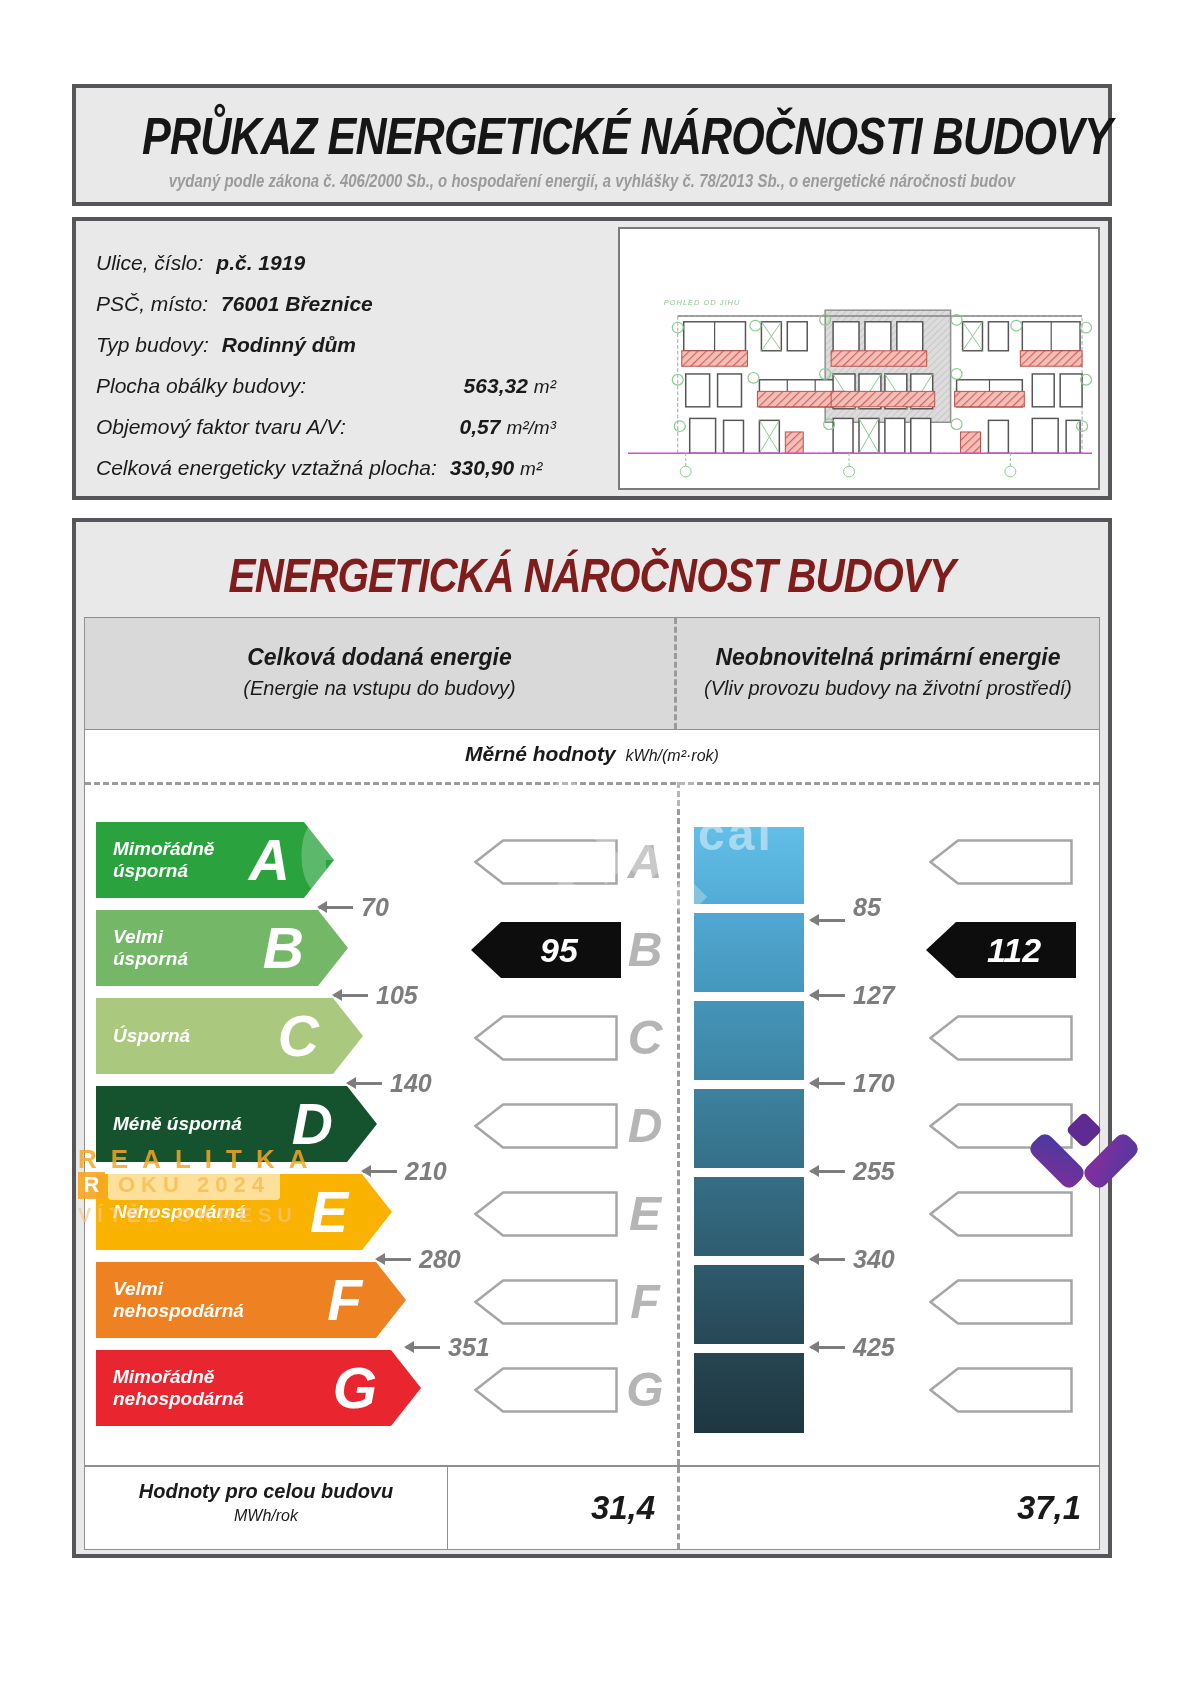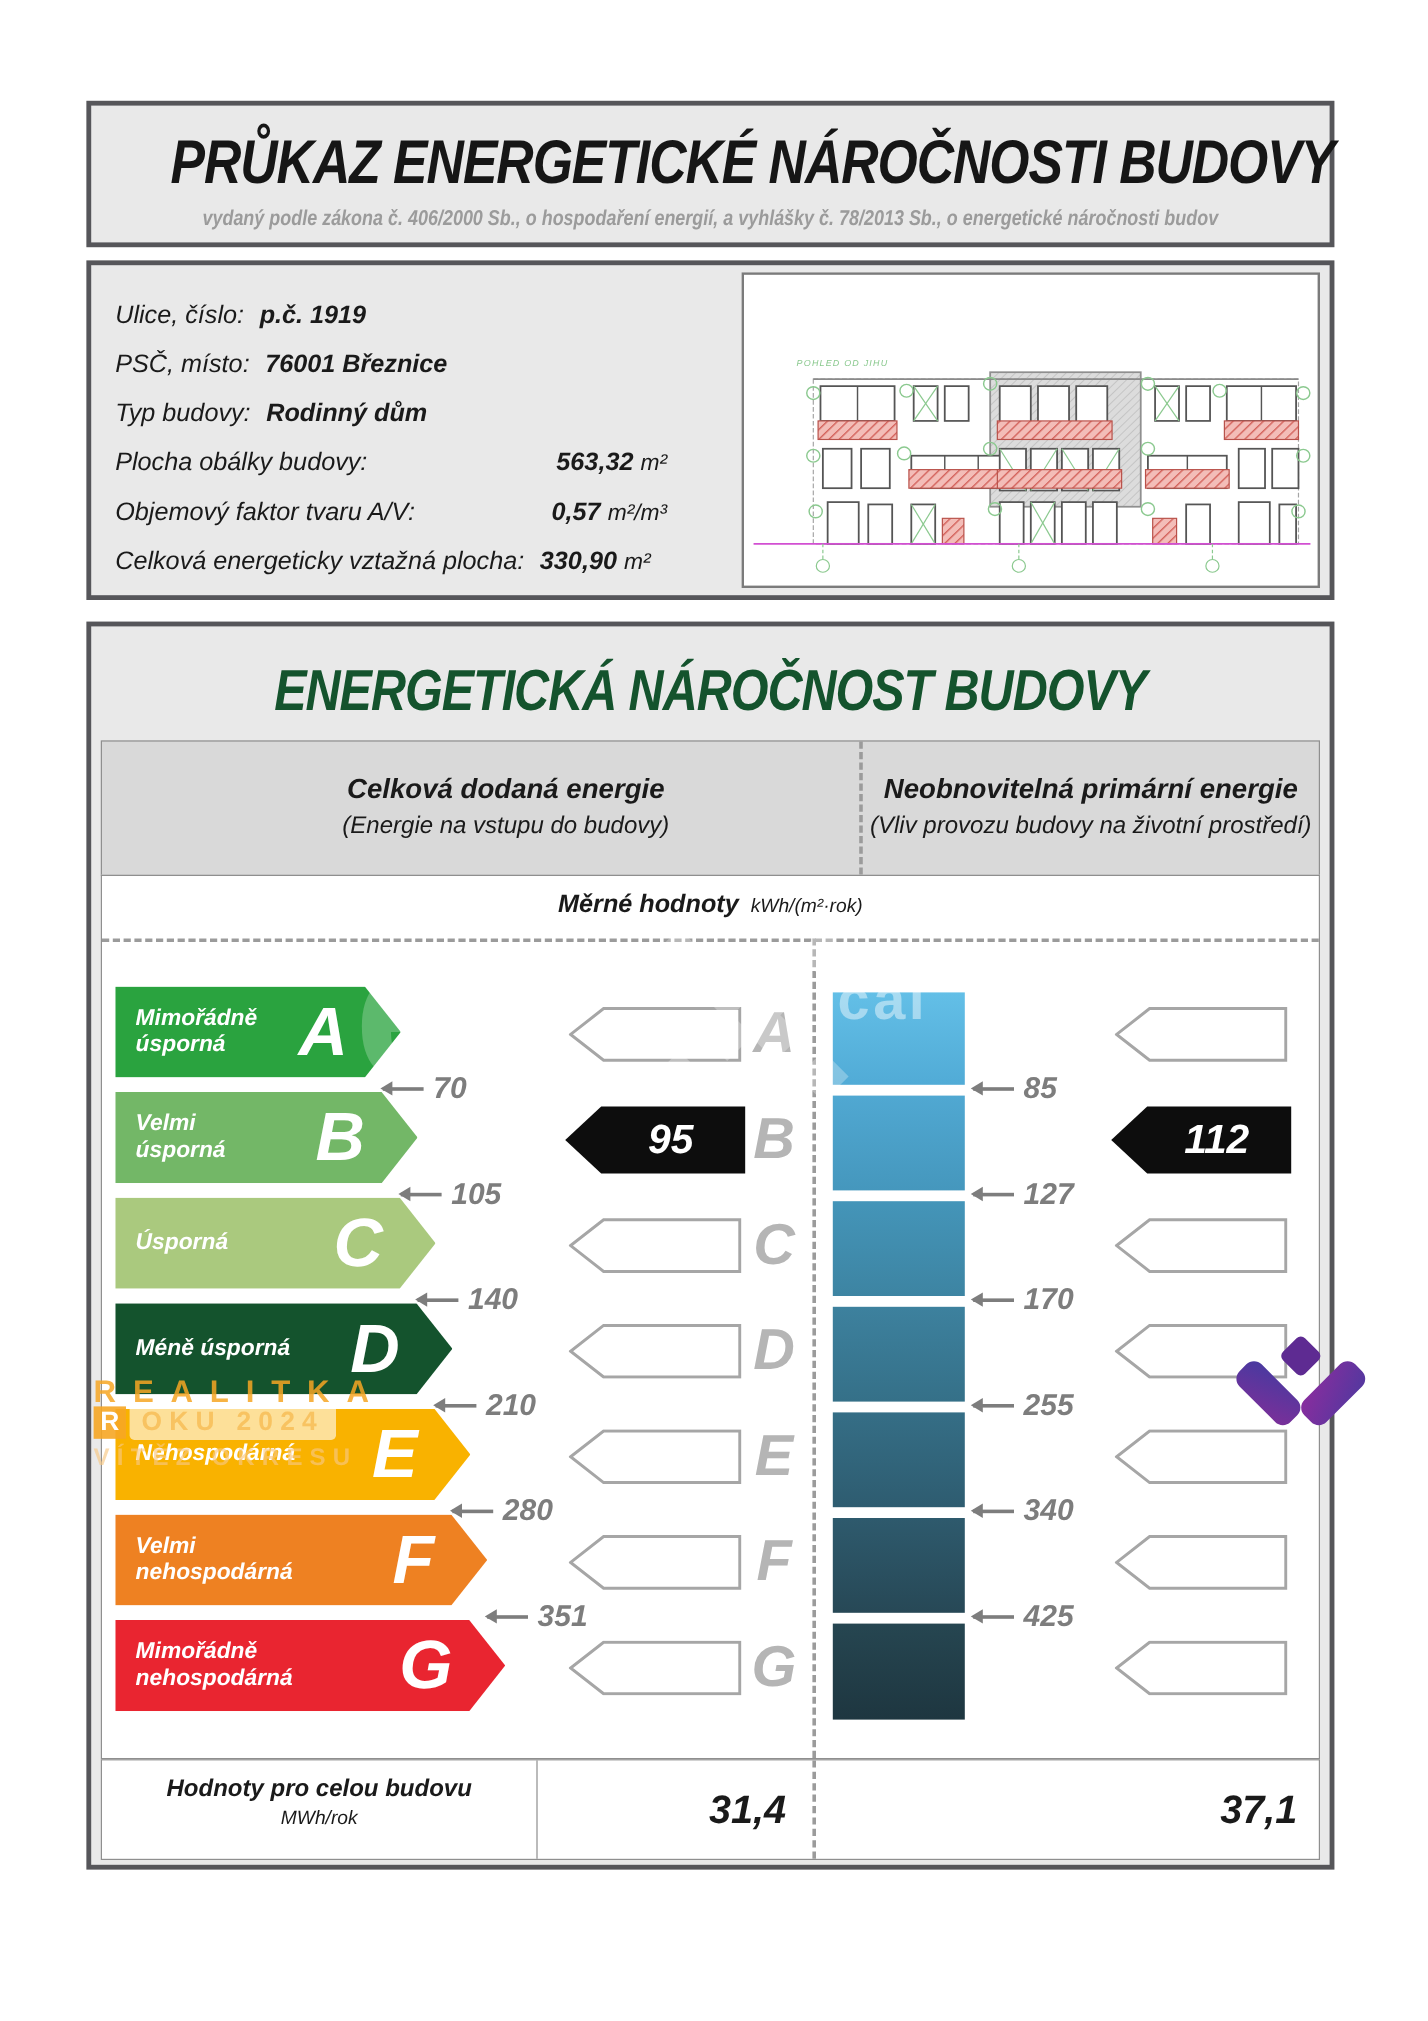--- a/index.html
+++ b/index.html
@@ -21,23 +21,23 @@
   .info-row .val{font-weight:bold;margin-left:13px;white-space:nowrap;}
   .info-row.ralign .val{margin-left:auto;}
   .info-row .unit{margin-left:6px;font-size:19px;white-space:nowrap;}
   .drawing-box{position:absolute;right:8px;top:6px;width:482px;height:263px;background:#fff;
                border:2px solid #7b7b7b;box-sizing:border-box;}
   .drawing-box svg{display:block;width:100%;height:100%;}
 
   
   #box-energy{left:72px;top:518px;width:1040px;height:1040px;}
   .section-title{position:absolute;left:0;right:0;top:26px;text-align:center;
-                 font-size:46px;font-weight:bold;letter-spacing:-1px;color:#14532d;}
+                 font-size:46px;font-weight:bold;letter-spacing:-1px;color:#7f1d1d;}
   .hdr-cols{position:absolute;left:8px;top:95px;width:1016px;height:113px;background:#d9d9d9;
-            border:1px solid #8f8f8f;box-sizing:border-box;display:flex;padding-left:42px;}
+            border:1px solid #8f8f8f;box-sizing:border-box;display:flex;}
   .hdr-cell{box-sizing:border-box;padding-top:26px;text-align:center;}
   .hdr-cell.l{width:592px;border-right:3px dashed #9b9b9b;}
   .hdr-cell.r{flex:1;}
   .hdr-cell .t{font-size:23px;font-weight:bold;}
   .hdr-cell .s{font-size:20px;margin-top:6px;}
 
   .chart-area{position:absolute;left:8px;top:207px;width:1016px;height:737px;background:#fff;
               border:1px solid #8f8f8f;box-sizing:border-box;}
   .measure{position:absolute;left:0;right:0;top:12px;text-align:center;}
   .measure .m1{font-size:21px;font-weight:bold;}
@@ -409,21 +409,21 @@
       <div class="glet" style="top:632px;">G</div>
 
       <div class="bseg s0"></div>
       <div class="bseg s1"></div>
       <div class="bseg s2"></div>
       <div class="bseg s3"></div>
       <div class="bseg s4"></div>
       <div class="bseg s5"></div>
       <div class="bseg s6"></div>
 
-      <div class="thr" style="top:162px;left:726px;">
+      <div class="thr" style="top:162px;left:726px;align-items:flex-end;">
           <span class="lar"></span>
           <span class="num">85</span>
         </div>
       <div class="thr" style="top:250px;left:726px;">
           <span class="lar"></span>
           <span class="num">127</span>
         </div>
       <div class="thr" style="top:338px;left:726px;">
           <span class="lar"></span>
           <span class="num">170</span>

